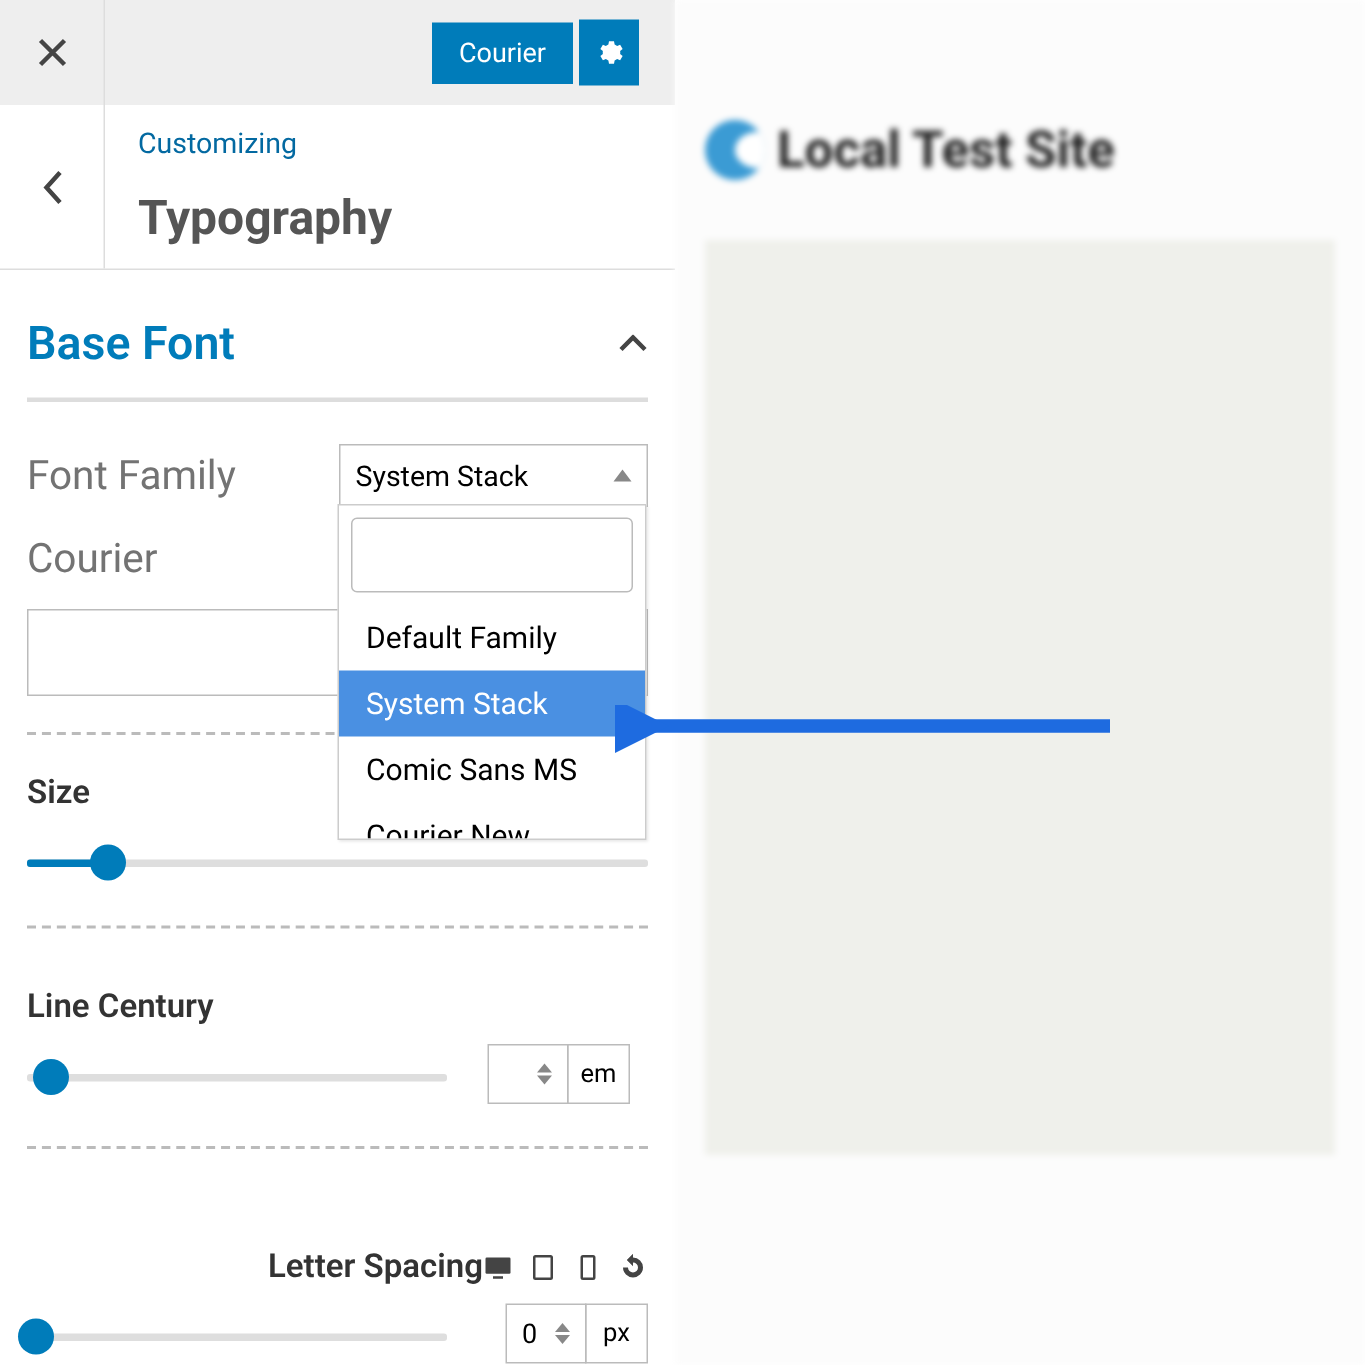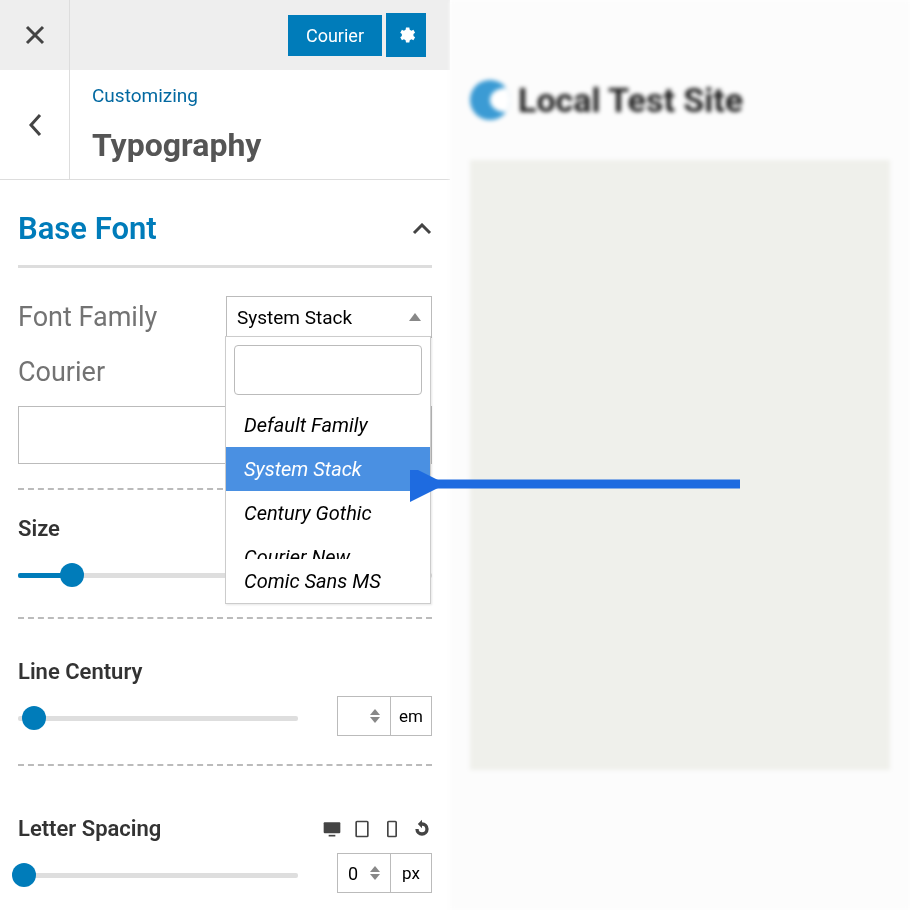--- a/index.html
+++ b/index.html
@@ -28,21 +28,21 @@
 
 .control-row { display: flex; align-items: center; justify-content: space-between; margin-top: 28px; position: relative; }
 .control-label { font-size: 27px; color: #737373; }
 .select-box { width: 206px; height: 42px; border: 1px solid #bbb; display: flex; align-items: center; justify-content: space-between; padding: 0 10px; background: #fff; cursor: pointer; font-size: 19px; }
 .tri-up { width: 0; height: 0; border-left: 6px solid transparent; border-right: 6px solid transparent; border-bottom: 8px solid #888; }
 
 .dropdown { position: absolute; left: 225px; top: 336px; width: 206px; background: #fff; border: 1px solid #ccc; z-index: 10; box-shadow: 1px 1px 2px rgba(0,0,0,0.1); }
 .dropdown-search { margin: 8px; width: calc(100% - 16px); height: 50px; border: 1px solid #bbb; border-radius: 4px; padding: 0 8px; }
 .dropdown-header { padding: 14px 10px 8px; font-size: 20px; font-weight: 600; }
 .dropdown-items { max-height: 290px; overflow: hidden; }
-.dropdown-item { padding: 10px 18px; font-size: 20px; cursor: pointer; font-style: italic; }
+.dropdown-item { padding: 10px 18px; font-size: 20px; cursor: pointer; }
 .dropdown-item.selected { background: #4a90e2; color: #fff; }
 .dropdown-item.partial { height: 24px; overflow: hidden; }
 
 .variants-box { border: 1px solid #bbb; height: 58px; margin-top: 18px; }
 .divider { border-top: 2px dashed #bbb; margin: 24px 0 0; }
 
 .size-row { margin-top: 26px; }
 .size-label { font-size: 22px; font-weight: 600; color: #333; }
 .slider-row { margin-top: 24px; height: 20px; position: relative; }
 .slider-track { position: absolute; width: 100%; height: 5px; top: 8px; background: #dedede; border-radius: 2px; }
@@ -52,21 +52,21 @@
 .lh-row { margin-top: 40px; display: flex; align-items: center; justify-content: space-between; }
 .lh-label { font-size: 22px; font-weight: 600; color: #333; }
 .num-box { width: 54px; height: 40px; border: 1px solid #bbb; display: flex; align-items: center; }
 .num-input { width: 30px; text-align: center; border: none; font-size: 18px; background: transparent; }
 .num-stepper { width: 16px; display: flex; flex-direction: column; gap: 2px; margin-left: 2px; }
 .stepper-tri { width: 0; height: 0; border-left: 5px solid transparent; border-right: 5px solid transparent; cursor: pointer; }
 .stepper-up { border-bottom: 6px solid #888; }
 .stepper-down { border-top: 6px solid #888; }
 .unit-box { width: 42px; height: 40px; border: 1px solid #bbb; display: flex; align-items: center; justify-content: center; font-size: 17px; margin-left: -1px; }
 
-.ls-row { margin-top: 50px; display: flex; align-items: center; justify-content: space-between; }
+.ls-row { margin-top: 66px; display: flex; align-items: center; justify-content: flex-end; }
 .ls-label { font-size: 22px; font-weight: 600; color: #333; }
 .device-icons { display: flex; gap: 10px; align-items: center; }
 .device-icons svg { width: 20px; height: 20px; }
 
 .footer { position: absolute; bottom: 0; left: 0; width: 450px; height: 66px; background: #eee; display: flex; align-items: center; padding: 0 16px; }
 .hide-controls { display: flex; align-items: center; gap: 12px; cursor: pointer; color: #555; font-size: 19px; }
 .hide-controls svg { width: 24px; height: 24px; }
 .footer-devices { display: flex; gap: 30px; margin-left: 80px; align-items: center; }
 .footer-devices svg { width: 26px; height: 26px; cursor: pointer; }
 .device-active { border-bottom: 4px solid #333; padding-bottom: 10px; margin-bottom: -14px; }
@@ -144,21 +144,21 @@
     </div>
 
     <div class="divider" style="margin-top:32px;"></div>
 
     <div class="lh-row">
       <div class="lh-label">Line Century</div>
     </div>
     <div class="slider-row" style="margin-top:24px;">
       <div class="slider-track" style="width:280px;"></div>
       <div class="slider-thumb" style="left:4px;"></div>
-      <div style="position:absolute; right:0; top:-12px; display:flex;">
+      <div style="position:absolute; right:12px; top:-12px; display:flex;">
         <div class="num-box">
           <input class="num-input" value="" style="">
           <div class="num-stepper">
               <div class="stepper-tri stepper-up"></div>
               <div class="stepper-tri stepper-down"></div>
             </div>
         </div>
         <div class="unit-box">em</div>
       </div>
     </div>
@@ -199,23 +199,22 @@
     </div>
   </div>
 
 </div>
 
 <div class="dropdown">
   <input class="dropdown-search" style="">
   <div class="dropdown-items">
     <div class="dropdown-item">Default Family</div>
     <div class="dropdown-item selected">System Stack</div>
-    <div class="dropdown-item">Century Gothic</div>
+    <div class="dropdown-item">Comic Sans MS</div>
     <div class="dropdown-item partial">Courier New</div>
-    <div class="dropdown-item">Comic Sans MS</div>
   </div>
 </div>
 
 <div class="preview">
   <div style="height:50px;"></div>
   <div class="preview-header">
     <div class="preview-logo"></div>
     <div class="preview-title">Local Test Site</div>
   </div>
   <div class="preview-body"></div>

